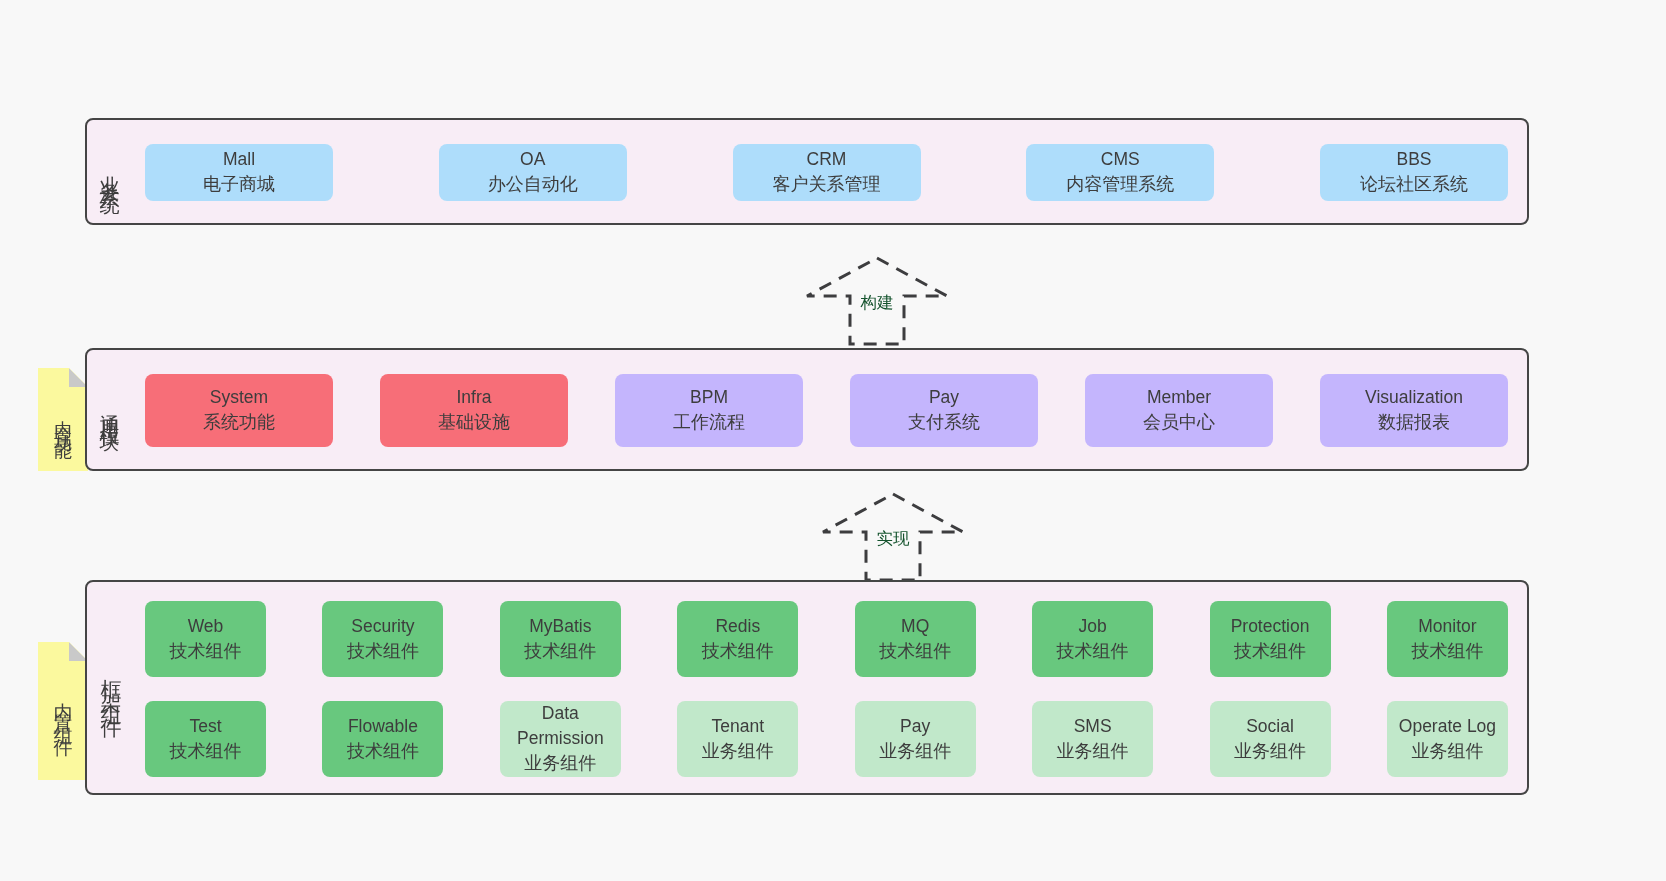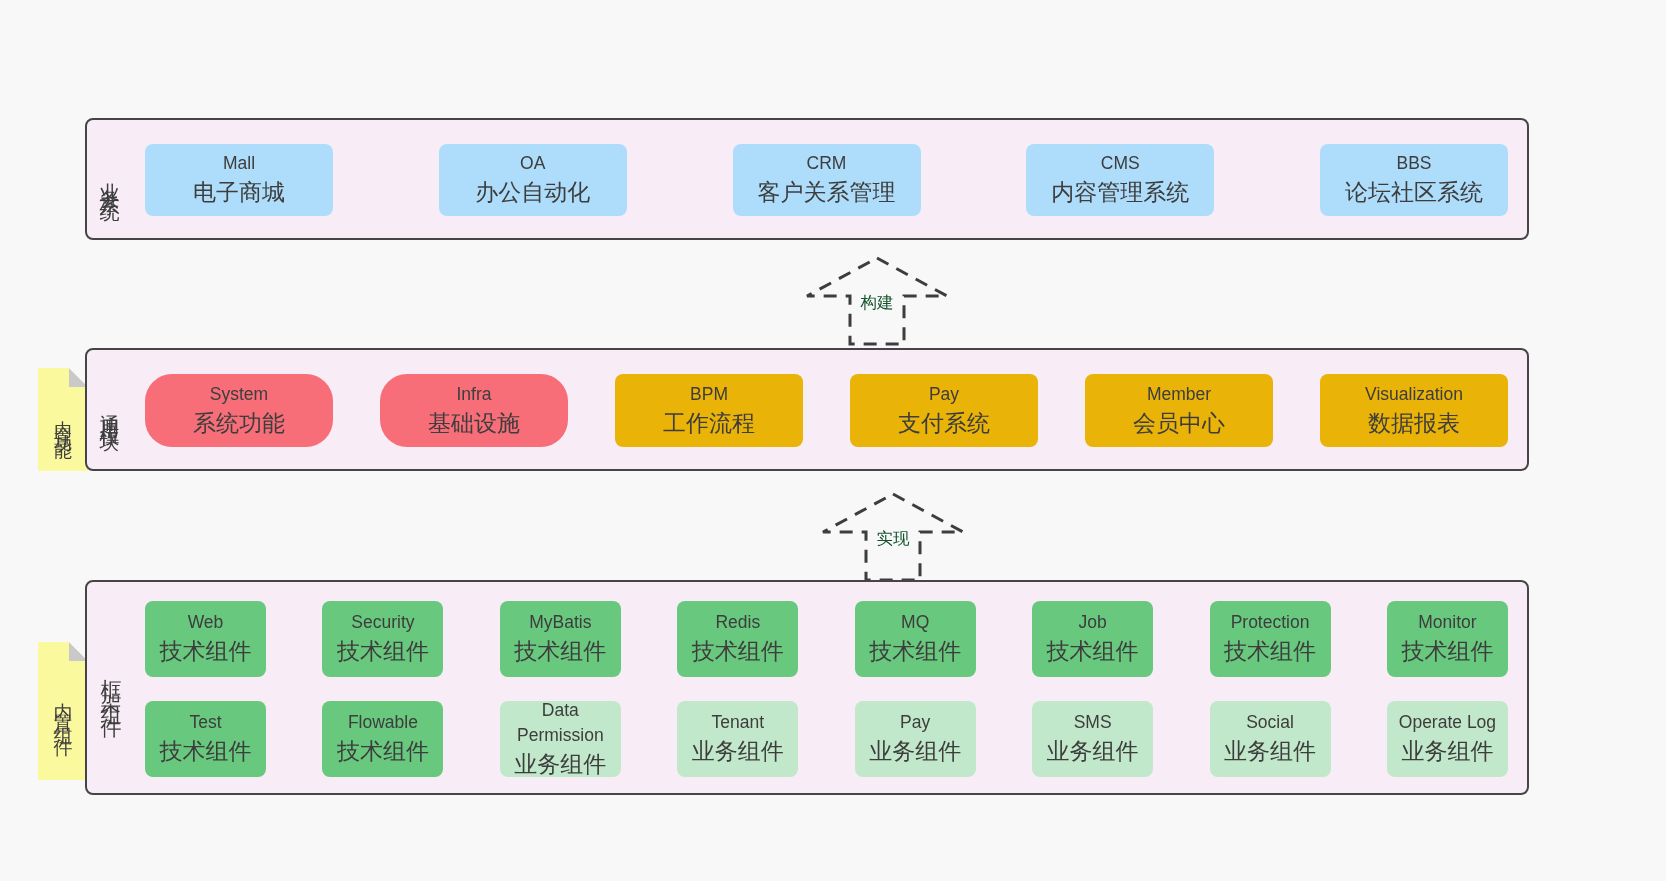--- a/index.html
+++ b/index.html
@@ -7,21 +7,21 @@
     width:1666px; height:881px; position:relative;
     background:#f8f8f8; overflow:hidden;
     font-family:"Liberation Sans", sans-serif;
     color:#3d3d3d;
   }
   .panel {
     position:absolute; left:85px; width:1444px;
     background:#f8edf6; border:2px solid #454545; border-radius:8px;
     box-sizing:border-box;
   }
-  #panel-business   { top:118px; height:122px; }
+  #panel-business   { top:118px; height:107px; }
   #panel-modules    { top:348px; height:123px; }
   #panel-components { top:580px; height:215px; }
 
   .panel-label {
     position:absolute; left:10px; top:50%; transform:translateY(-50%);
     writing-mode:vertical-rl; text-orientation:upright;
     font-size:20px; letter-spacing:6px; color:#3d3d3d; white-space:nowrap;
   }
   #panel-components .panel-label { font-size:21px; letter-spacing:13px; }
 
@@ -34,25 +34,25 @@
   #panel-components .row2 { top:119px; height:76px; }
 
   .box {
     border-radius:8px; display:flex; flex-direction:column;
     justify-content:center; align-items:center; text-align:center;
     line-height:1.42; padding:2px 6px; box-sizing:border-box;
   }
   .box-wide   { width:188px; }
   .box-narrow { width:121px; }
   .box-title { font-size:17.5px; }
-  .box-sub   { font-size:23px; }
+  .box-sub   { font-size:18px; }
 
   .b-blue   { background:#aeddfb; }
-  .b-red    { background:#f76e78;border-radius:27px; }
-  .b-pink   { background:#eab308; }
+  .b-red    { background:#f76e78; }
+  .b-pink   { background:#c4b5fd; }
   .b-green  { background:#68c87e; }
   .b-lgreen { background:#c1e8ca; }
 
   .note {
     position:absolute; left:38px; width:50px;
     background:#fbf99e;
     clip-path:polygon(0 0, calc(100% - 19px) 0, 100% 19px, 100% 100%, 0 100%);
     display:flex; justify-content:center; align-items:center;
   }
   .note::after {

